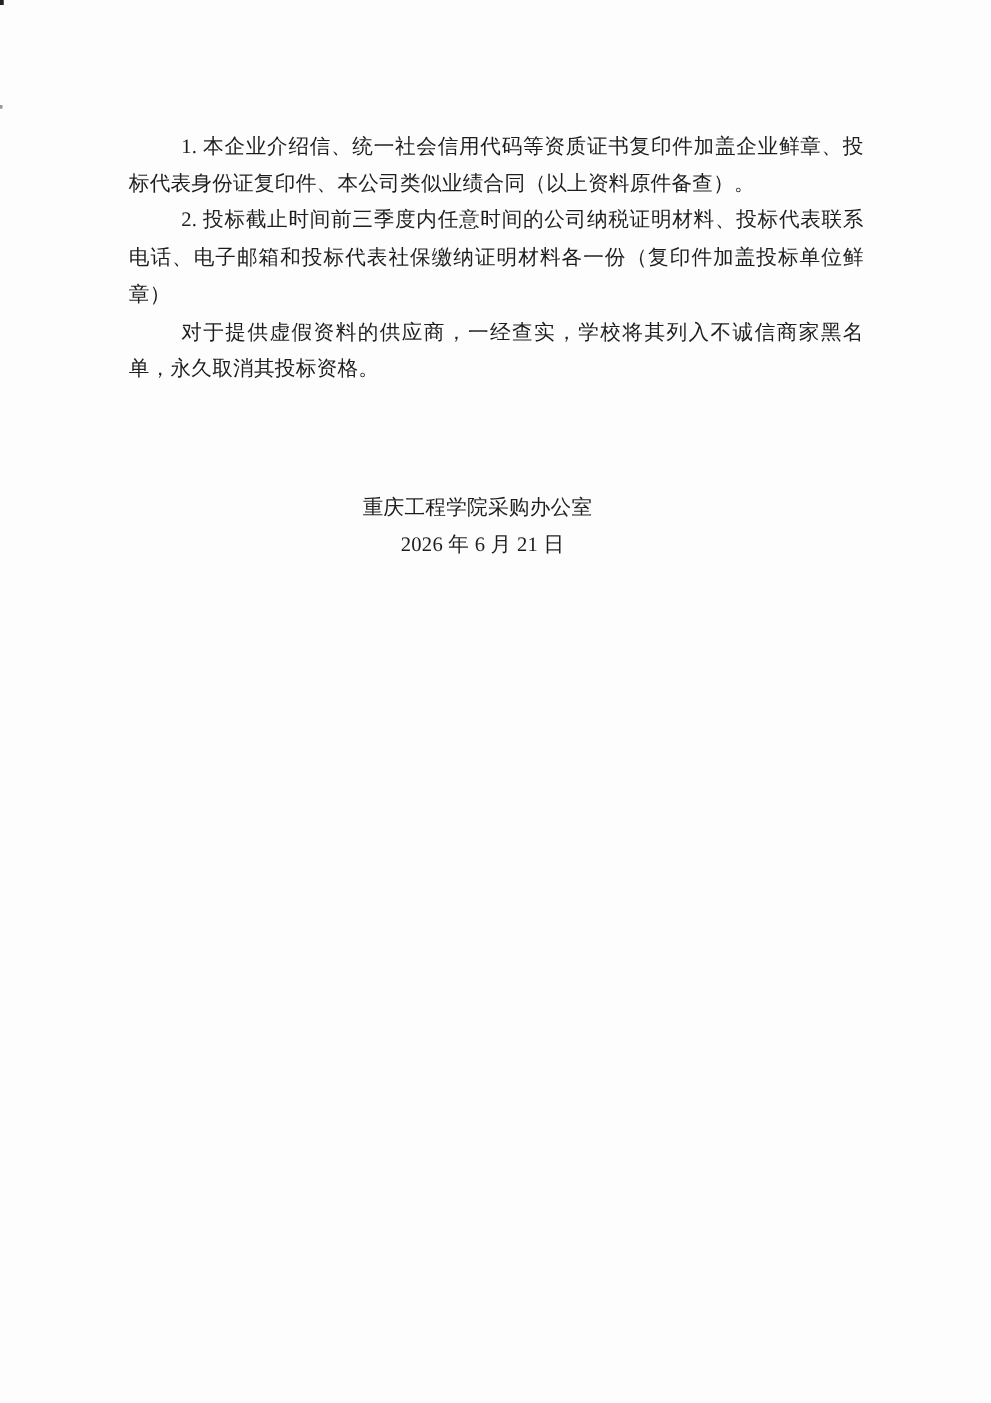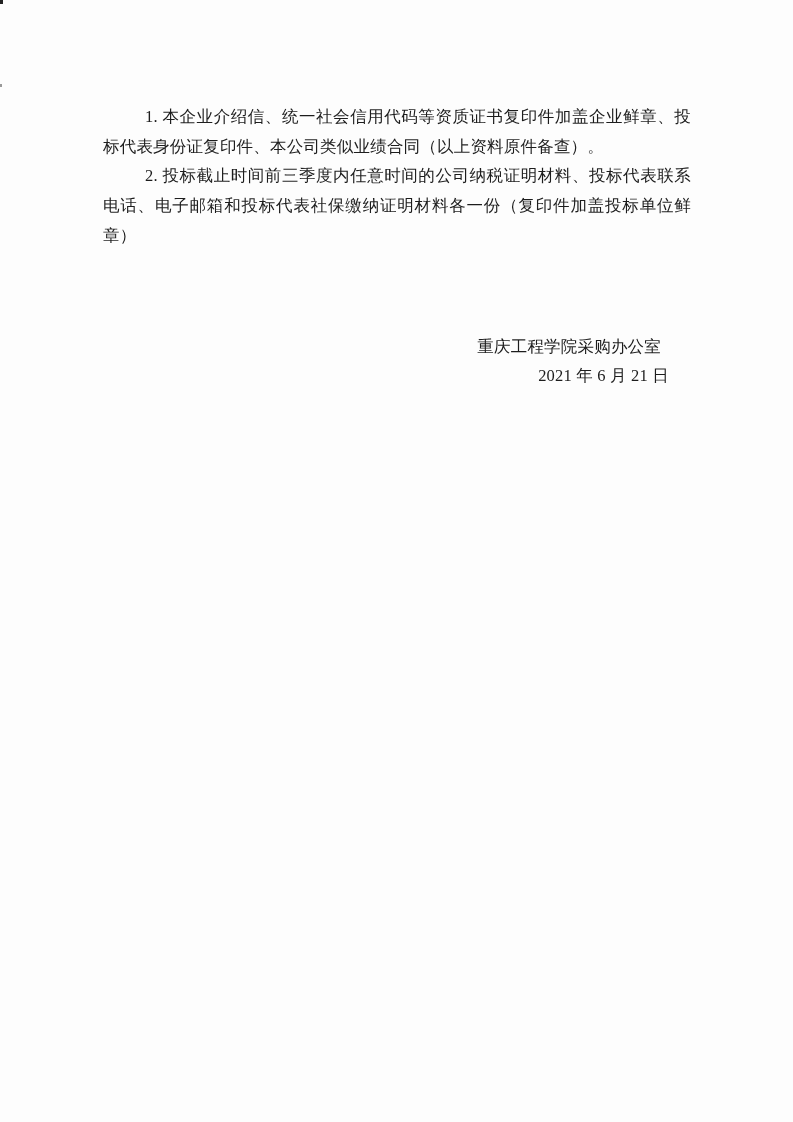--- a/index.html
+++ b/index.html
@@ -29,21 +29,21 @@
     line-height: 29.7px;
     letter-spacing: 0.2px;
     text-align: justify;
   }
   .content p {
     margin: 0;
     text-indent: 42px;
   }
   .signature {
     margin-top: 81px;
-    text-align: right;
+    text-align: center;
   }
   .signature .org {
     padding-right: 30px;
   }
   .signature .date {
     padding-right: 22px;
   }
   .artifact {
     position: absolute;
     background: #222222;
@@ -66,20 +66,21 @@
 <body>
 
 <div class="page">
 
   <div class="artifact a1"></div>
   <div class="artifact a2"></div>
 
   <div class="content">
     <p>1. 本企业介绍信、统一社会信用代码等资质证书复印件加盖企业鲜章、投标代表身份证复印件、本公司类似业绩合同（以上资料原件备查）。</p>
     <p>2. 投标截止时间前三季度内任意时间的公司纳税证明材料、投标代表联系电话、电子邮箱和投标代表社保缴纳证明材料各一份（复印件加盖投标单位鲜章）</p>
+    <p>对于提供虚假资料的供应商，一经查实，学校将其列入不诚信商家黑名单，永久取消其投标资格。</p>
 
     <div class="signature">
       <div class="org">重庆工程学院采购办公室</div>
-      <div class="date">2021 年 6 月 21 日</div>
+      <div class="date">2026 年 6 月 21 日</div>
     </div>
   </div>
 
 </div>
 
 </body></html>

